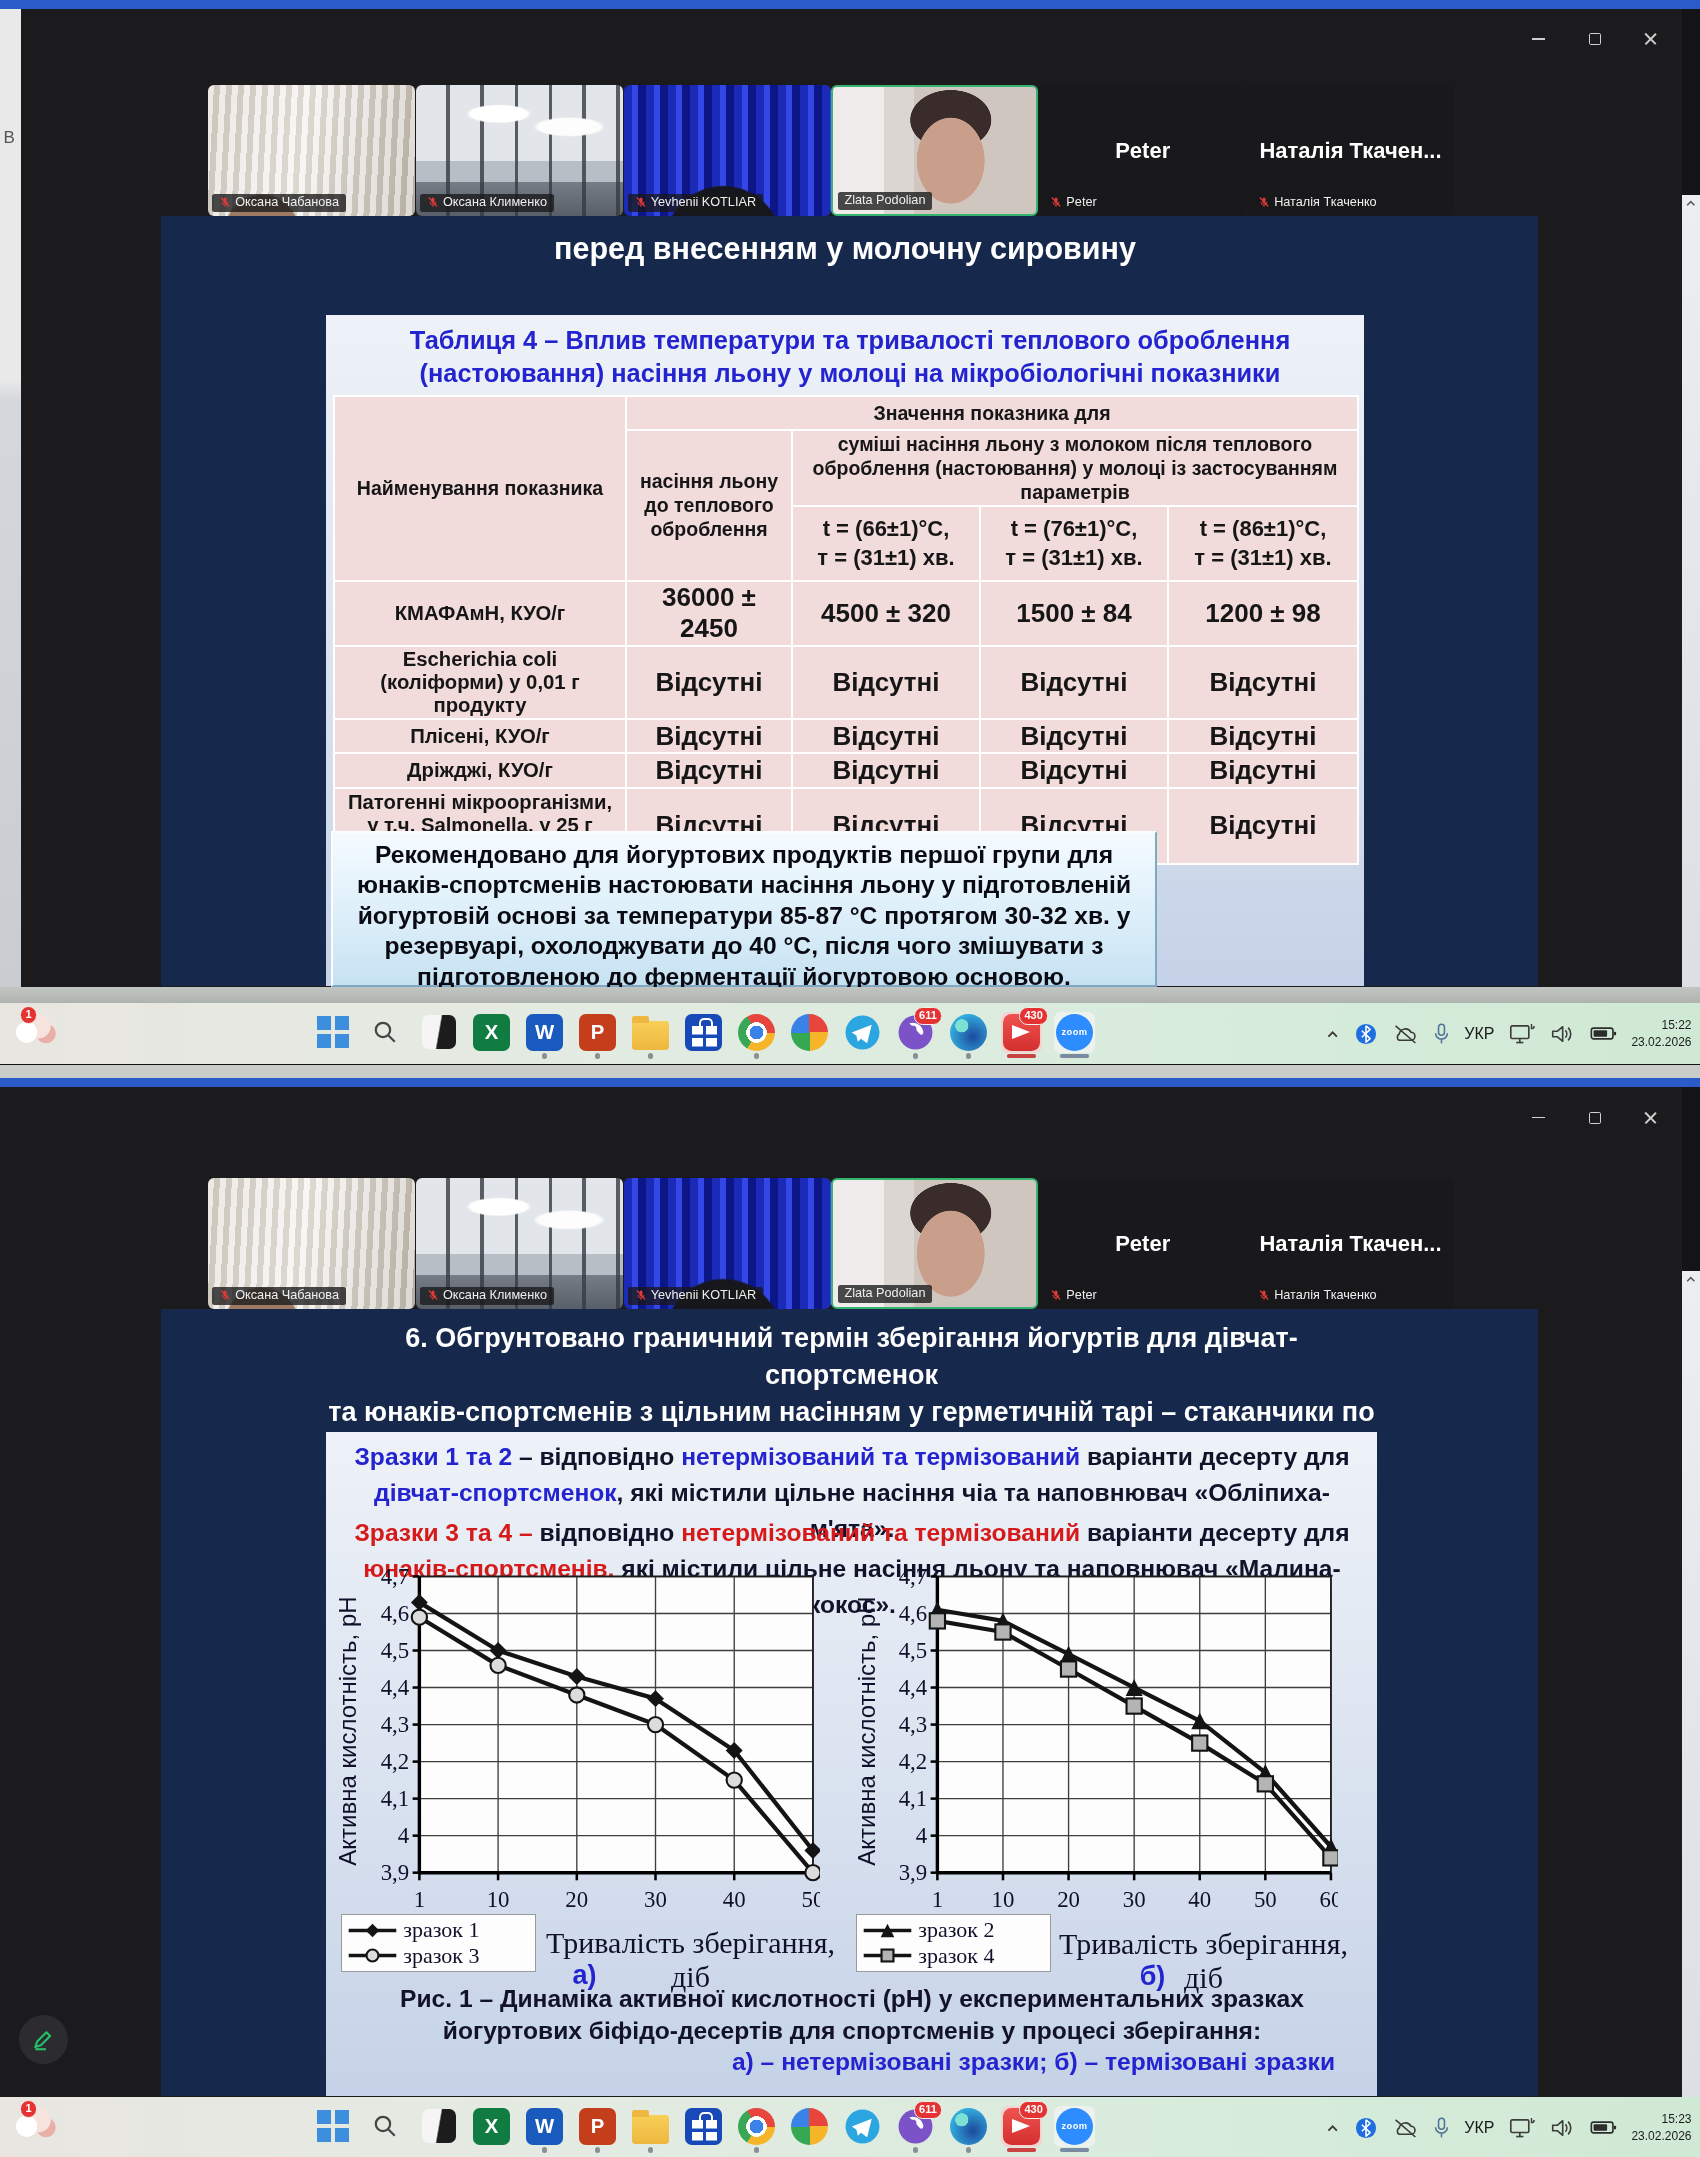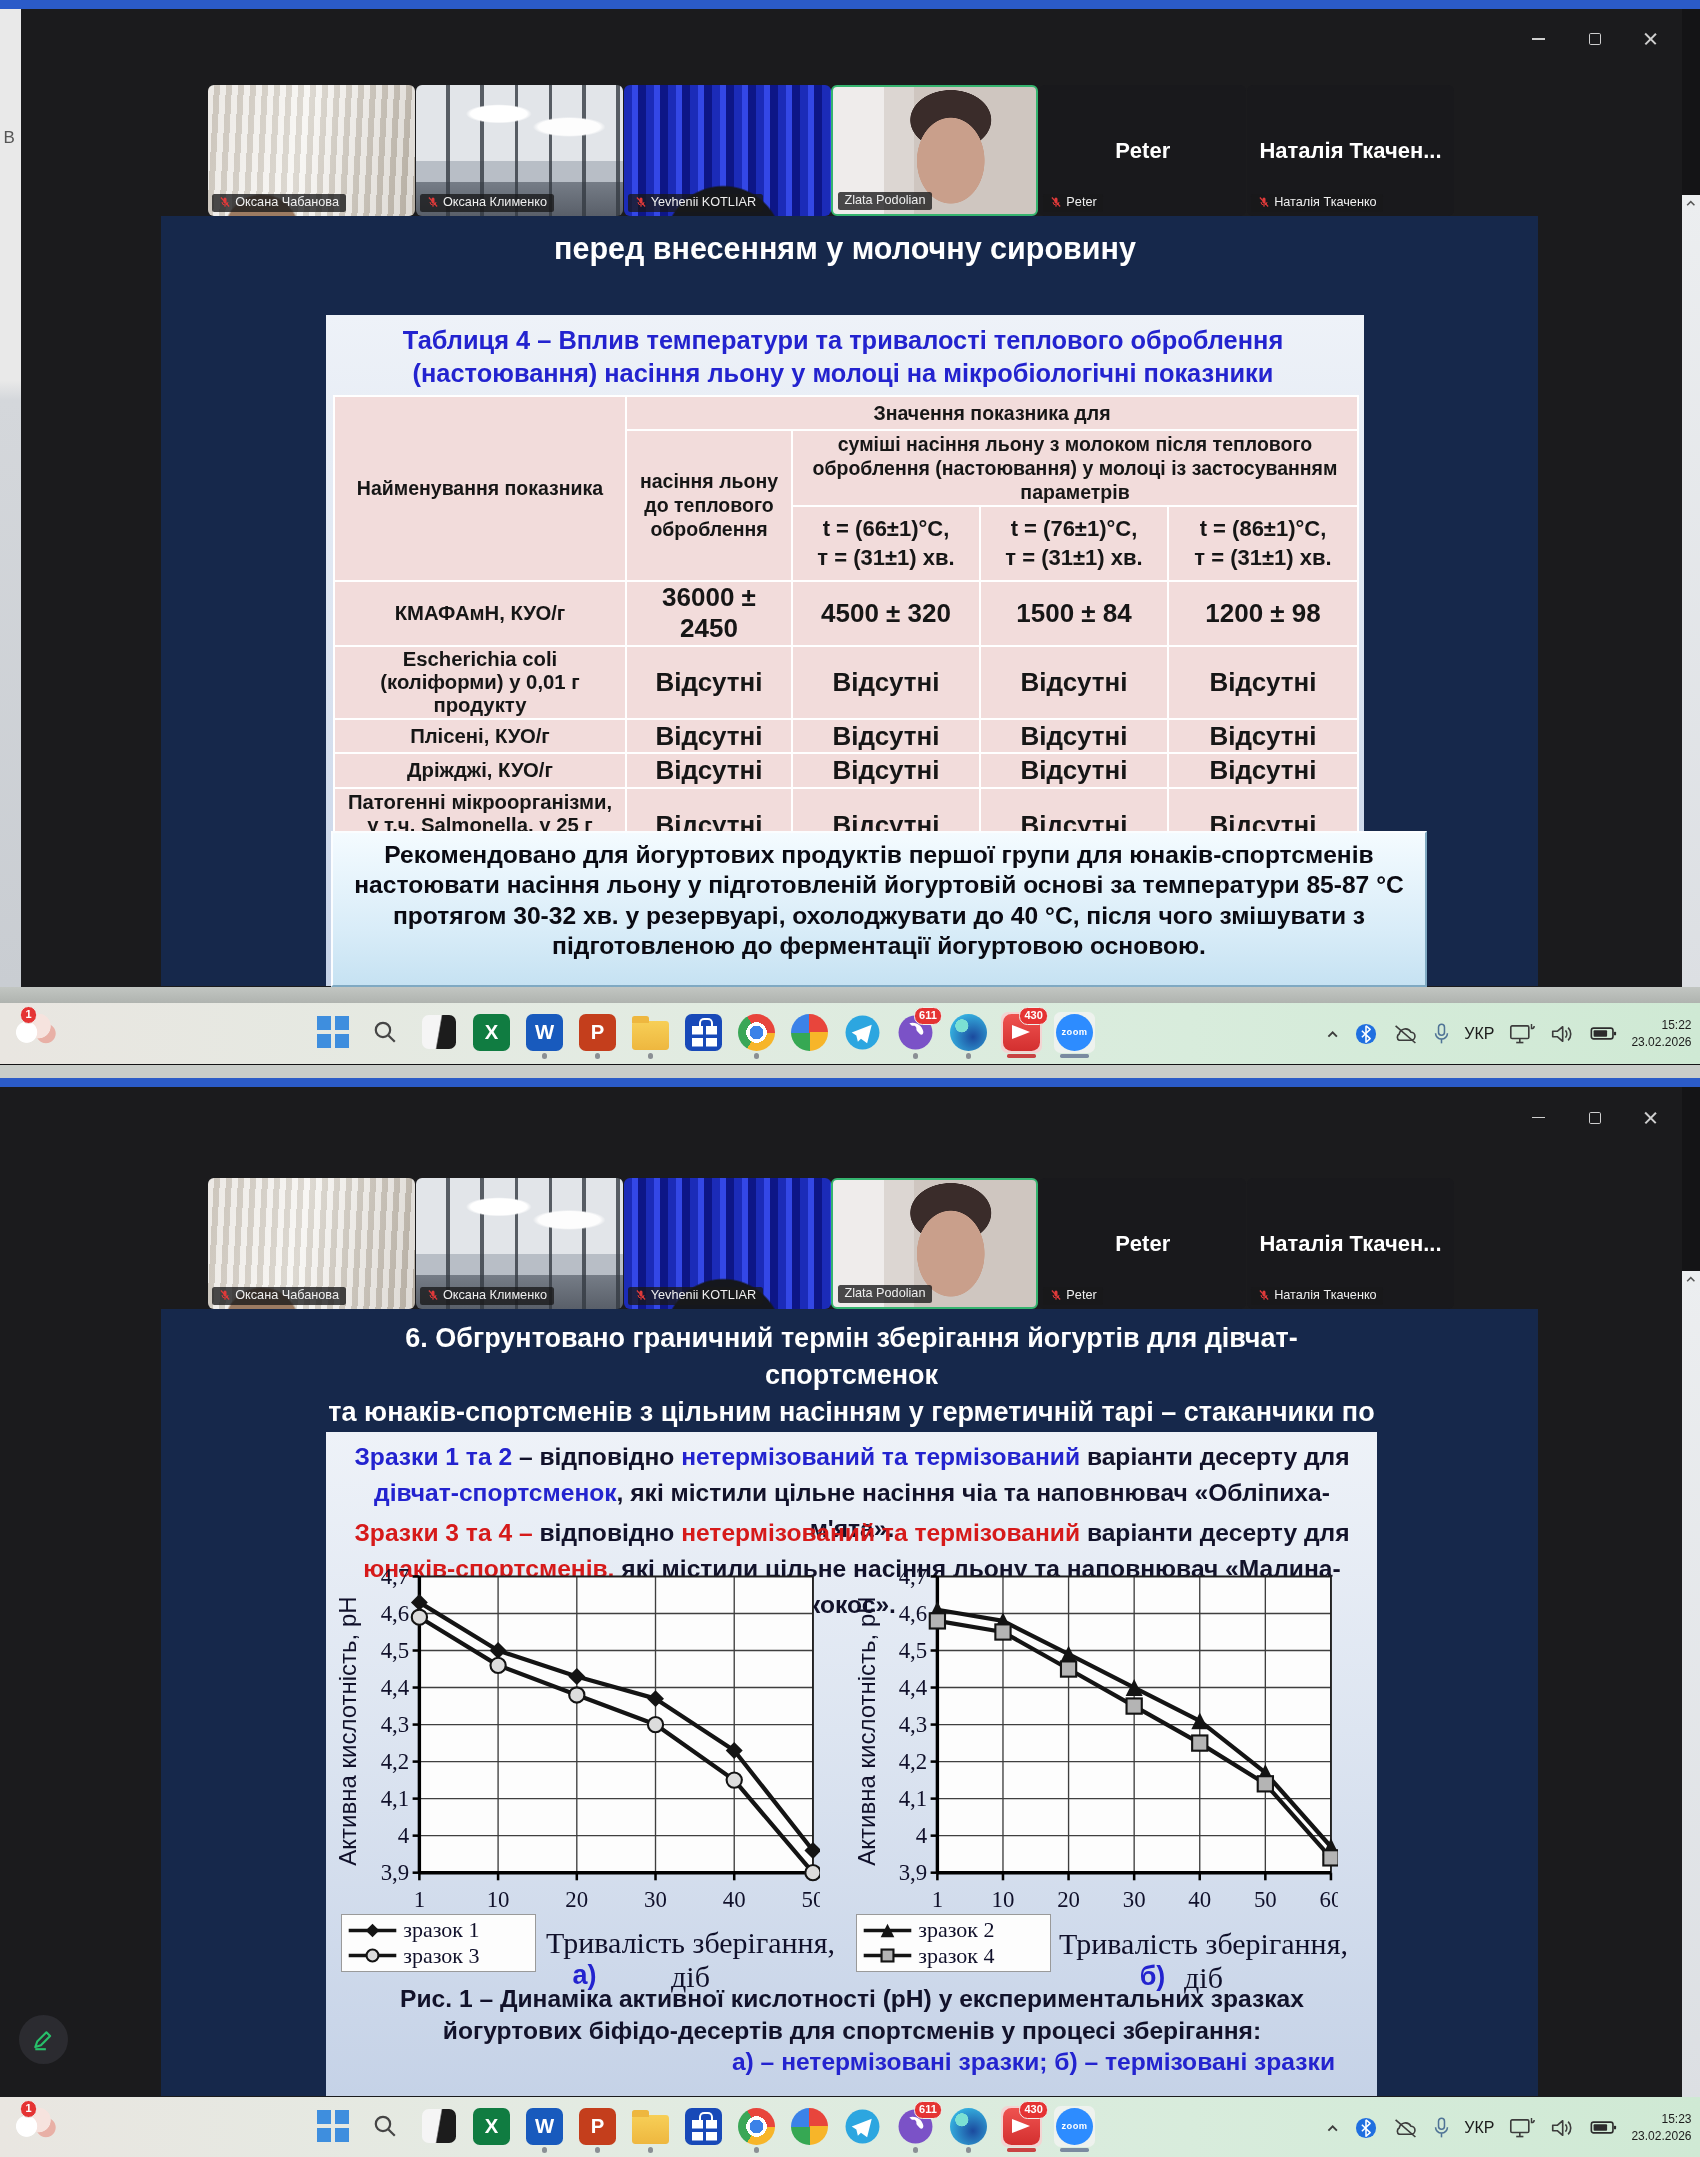--- a/index.html
+++ b/index.html
@@ -208,21 +208,21 @@
         <span>Наталія Ткаченко</span>
       </div>
     </div>
   </div>
 
   <div class="abs slide-bg" style="left:161px;top:216px;width:1377px;height:770px;"></div>
   <div class="abs slide-title" style="left:326px;top:227px;width:1038px;font-size:30.5px;line-height:42px;">
     <div>перед внесенням у молочну сировину</div>
   </div>
   <div class="abs light-panel" style="left:326px;top:315px;width:1038px;height:671px;"></div>
-  <div class="abs tbl-caption" style="left:328px;top:324px;width:1030px;">
+  <div class="abs tbl-caption" style="left:335px;top:324px;width:1030px;">
     <div>Таблиця 4 – Вплив температури та тривалості теплового оброблення</div>
     <div>(настоювання) насіння льону у молоці на мікробіологічні показники</div>
   </div>
 
   <table class="t4 abs" style="left:333px;top:395px;width:1025px;">
     <colgroup>
         <col style="width:292px">
         <col style="width:166px">
         <col style="width:188px">
         <col style="width:188px">
@@ -282,21 +282,21 @@
     <tr style="height:76px;">
       <td class="nm">Патогенні мікроорганізми, у т.ч. Salmonella, у 25 г продукту</td>
       <td class="val">Відсутні</td>
       <td class="val">Відсутні</td>
       <td class="val">Відсутні</td>
       <td class="val">Відсутні</td>
     </tr>
   </tbody>
     </table>
 
-  <div class="abs recom" style="left:331px;top:831px;width:1096px;height:156px;">Рекомендовано для йогуртових продуктів першої групи для юнаків-спортсменів настоювати насіння льону у підготовленій йогуртовій основі за температури 85-87 °С протягом 30-32 хв. у резервуарі, охолоджувати до 40 °С, після чого змішувати з підготовленою до ферментації йогуртовою основою.</div>
+  <div class="abs recom" style="left:331px;top:831px;width:826px;height:156px;">Рекомендовано для йогуртових продуктів першої групи для юнаків-спортсменів настоювати насіння льону у підготовленій йогуртовій основі за температури 85-87 °С протягом 30-32 хв. у резервуарі, охолоджувати до 40 °С, після чого змішувати з підготовленою до ферментації йогуртовою основою.</div>
 
   <div class="abs status-strip" style="left:0;top:987px;width:1700px;height:17px;"></div>
   <div class="abs right-strip" style="top:195px;height:792px;left:1682px;">
     <svg class="rs-chev" width="13.6" height="10.2" viewBox="0 0 18 14">
         <path d="M4 10l5-5 5 5" stroke="#555" stroke-width="2" fill="none"></path>
       </svg>
   </div>
 
   <div class="abs taskbar" style="top:1003px;">
     <div class="abs" style="left:13.6px;top:10.2px;">

